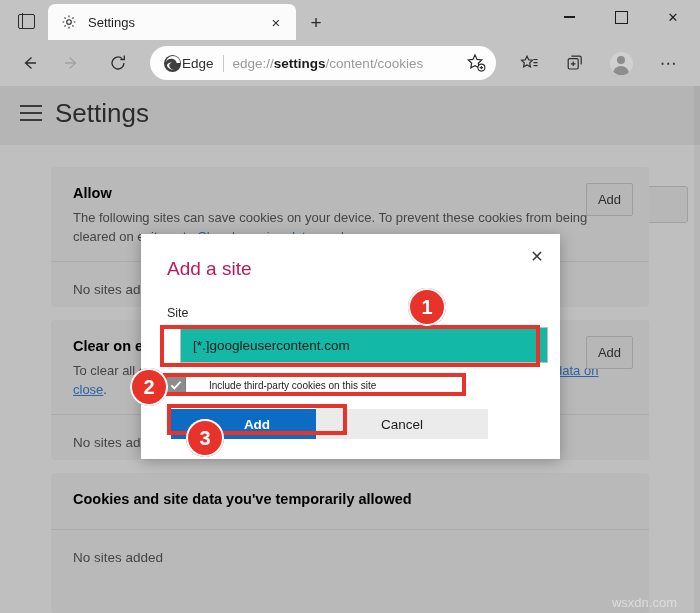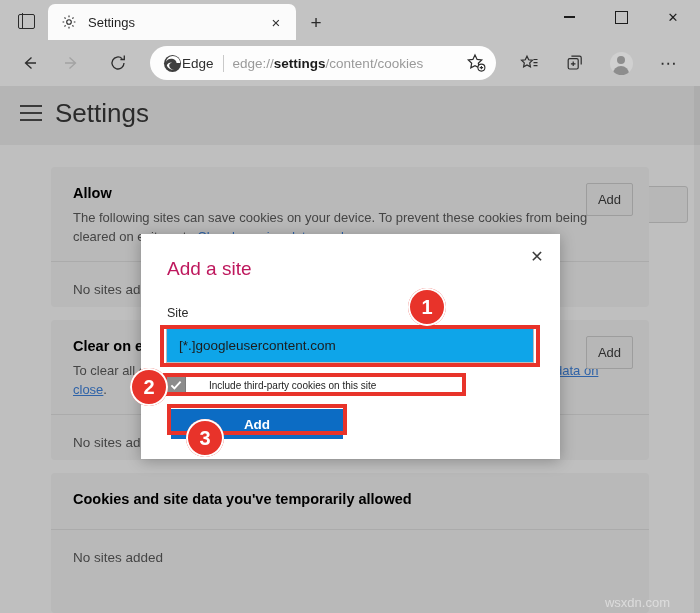--- a/index.html
+++ b/index.html
@@ -324,23 +324,23 @@
     color: #be185d;
   }
   .field-label {
     position: absolute;
     left: 26px; top: 72px;
     font-size: 12.5px;
     color: #2b2b2b;
   }
   .site-input {
     position: absolute;
-    left: 25px; top: 93px;
+    left: 39px; top: 93px;
     width: 368px; height: 36px;
-    background: #0ea5e9;
+    background: #14b8a6;
     border: 1px solid #bdbdbd;
     display: flex;
     align-items: center;
     box-sizing: border-box;
   }
   .site-input .val {
     margin-left: 12px;
     font-size: 13.5px;
     color: #1c1c1c;
   }
@@ -406,21 +406,21 @@
     font-weight: bold;
     display: flex; align-items: center; justify-content: center;
     box-shadow: 0 0 0 2px #ffffff inset;
   }
   #badge-1 { left: 408px; top: 288px; }
   #badge-2 { left: 130px; top: 368px; }
   #badge-3 { left: 186px; top: 419px; }
 
   .watermark {
     position: absolute;
-    right: 30px; bottom: 3px;
+    right: 23px; bottom: 3px;
     font-size: 13px;
     color: #e2e2e2;
     opacity: 0.85;
     text-align: right;
   }
   .scrollbar {
     position: absolute;
     right: 0; top: 86px;
     width: 6px; height: 527px;
     background: rgba(0,0,0,0.04);
@@ -572,20 +572,21 @@
     <div class="checkbox-row">
       <span class="cbox">
         <svg width="14" height="14" viewBox="0 0 14 14" fill="none" stroke="#ffffff" stroke-width="1.9">
           <path d="M2.4 7.3l3 3 6.2-6.6"></path>
         </svg>
       </span>
       <span class="cb-label">Include third-party cookies on this site</span>
     </div>
 
     <div class="btn-add">Add</div>
+    <div class="btn-cancel">Cancel</div>
   </div>
 
   <div class="hl" id="hl-site"></div>
   <div class="hl" id="hl-checkbox"></div>
   <div class="hl" id="hl-addbtn"></div>
 
   <div class="badge" id="badge-1">1</div>
   <div class="badge" id="badge-2">2</div>
   <div class="badge" id="badge-3">3</div>
 

